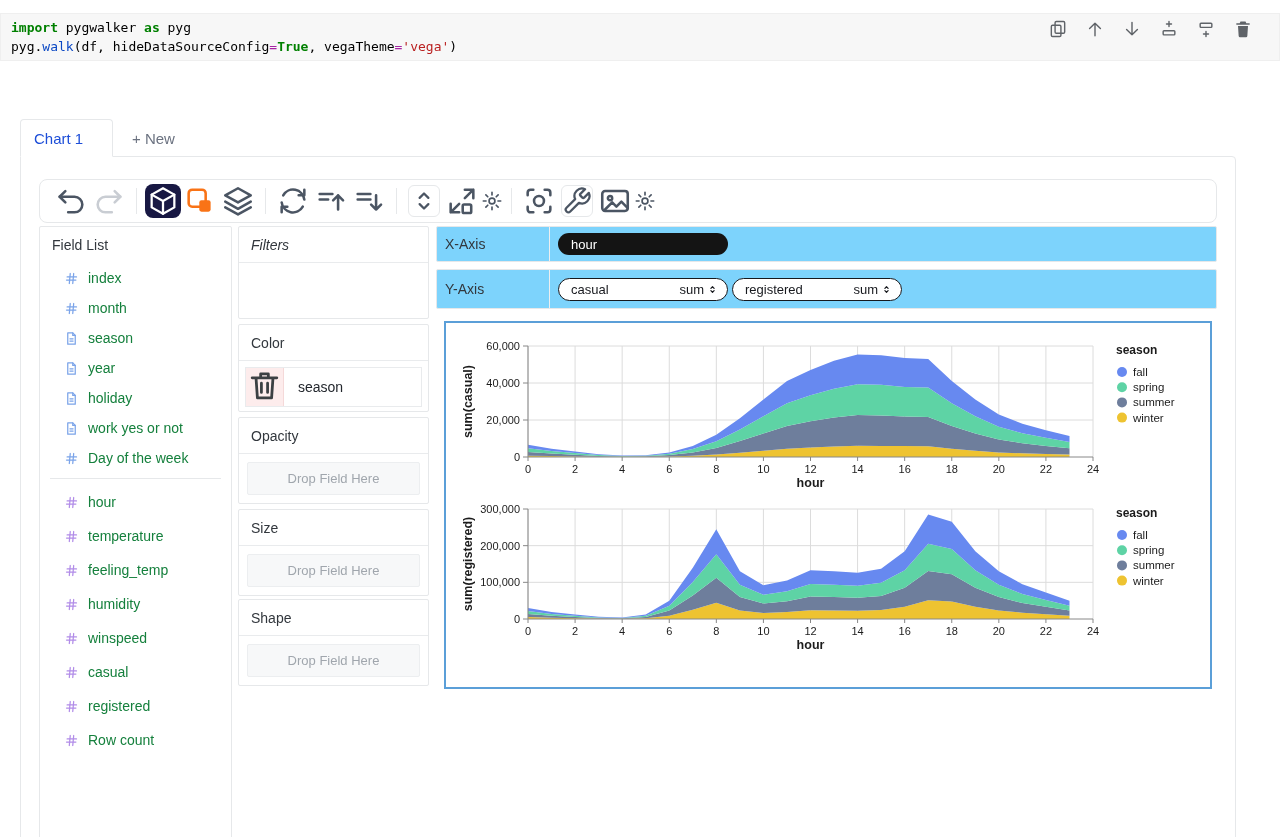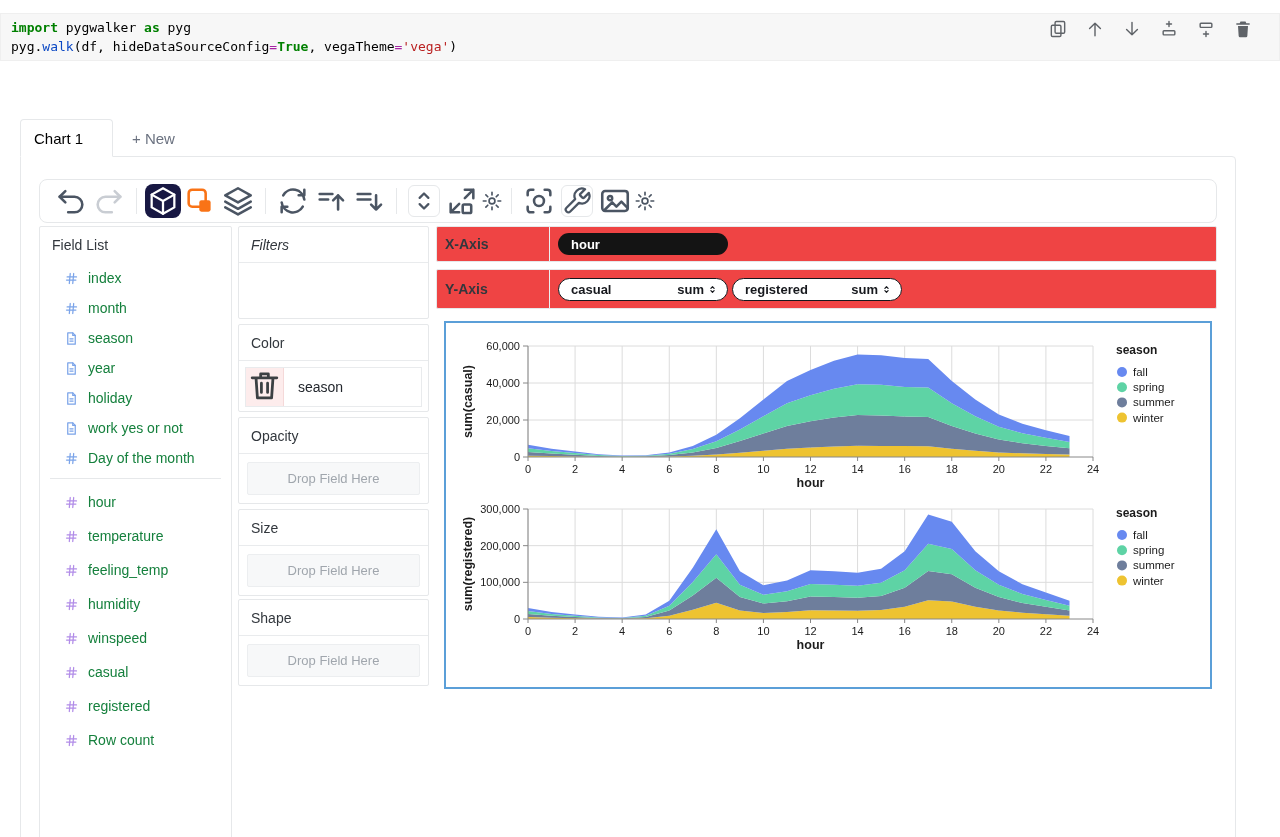--- a/index.html
+++ b/index.html
@@ -27,21 +27,21 @@
           position:relative; cursor:pointer; }
   .vtab.active { color:#4f46e5; font-weight:bold; }
   .vtab.active::after { content:""; position:absolute; left:-2px; right:-2px; bottom:-1px;
           height:3px; background:#4f46e5; border-radius:2px; }
   .vtab .ticon { width:19px; height:19px; display:inline-block; }
 
   
   .chart-tab { position:absolute; left:20px; top:106px; width:93px; height:38px; z-index:2;
                background:#fff; border:1px solid #e6e8ea; border-bottom:1px solid #fff;
                border-radius:4px 4px 0 0; display:flex; align-items:center; padding-left:13px;
-               font-size:15px; color:#000000; cursor:pointer; }
+               font-size:15px; color:#1d4ed8; cursor:pointer; }
   .new-tab { position:absolute; left:132px; top:106px; height:38px; display:flex; align-items:center;
              font-size:15px; color:#6b7280; cursor:pointer; }
 
   
   .panel { position:absolute; left:20px; top:143px; width:1216px; height:710px;
            border:1px solid #e6e8ea; border-radius:0 4px 4px 4px; background:#fff; }
 
   
   .gw-toolbar { position:absolute; left:18px; top:22px; width:1178px; height:44px;
                 border:1px solid #e6e8ea; border-radius:8px; display:flex; align-items:center;
@@ -84,21 +84,21 @@
   .dropzone { margin:8px; height:33px; background:#f7f8f9; border:1px solid #eceef0; border-radius:2px;
               display:flex; align-items:center; justify-content:center; font-size:13px; color:#a0a6ad; }
   .color-row { margin:6px; height:40px; border:1px solid #e9ebed; display:flex; align-items:stretch; }
   .trash-btn { width:38px; background:#fdecec; border-right:1px solid #f5d9d9; display:flex;
                align-items:center; justify-content:center; color:#3c4043; cursor:pointer; }
   .trash-btn svg { width:16px; height:16px; }
   .color-field { flex:1; display:flex; align-items:center; padding-left:14px; font-size:14px; color:#23272d; }
 
   
   .axis-row { position:absolute; left:415px; width:781px; border:1px solid #e6e8ea; border-radius:2px;
-              display:flex; align-items:center; background:#ef4444;font-weight:bold; }
+              display:flex; align-items:center; background:#7dd3fc; }
   .axis-x { top:69px; height:36px; }
   .axis-y { top:112px; height:40px; }
   .axis-label { width:113px; align-self:stretch; display:flex; align-items:center; padding-left:8px;
                 font-size:14px; color:#32373d; border-right:1px solid #eceef0; flex:none; }
   .pillzone { display:flex; align-items:center; gap:4px; padding-left:8px; }
   .pill-dim { width:170px; height:22px; background:#141414; color:#fff; border-radius:12px;
               display:flex; align-items:center; padding-left:13px; font-size:13px; cursor:grab; }
   .pill-mea { width:170px; height:23px; background:#fff; border:1.5px solid #16181d; border-radius:12px;
               display:flex; align-items:center; justify-content:space-between;
               padding:0 9px 0 12px; font-size:13px; color:#16181d; cursor:grab; }
@@ -308,21 +308,21 @@
               </svg>
             </span>
             <span>work yes or not</span>
           </div>
           <div class="field-row dim">
             <span class="ficon dim">
               <svg viewBox="0 0 24 24" fill="none" stroke="currentColor" stroke-width="2" stroke-linecap="round" stroke-linejoin="round" style="width:100%;height:100%">
                 <path d="M10 4 8.5 20M15.5 4 14 20M5 9.5h15M4 14.5h15"></path>
               </svg>
             </span>
-            <span>Day of the month</span>
+            <span>Day of the week</span>
           </div>
           <div class="field-divider"></div>
           <div class="field-row mea">
             <span class="ficon mea">
               <svg viewBox="0 0 24 24" fill="none" stroke="currentColor" stroke-width="2" stroke-linecap="round" stroke-linejoin="round" style="width:100%;height:100%">
                 <path d="M10 4 8.5 20M15.5 4 14 20M5 9.5h15M4 14.5h15"></path>
               </svg>
             </span>
             <span>hour</span>
           </div>

